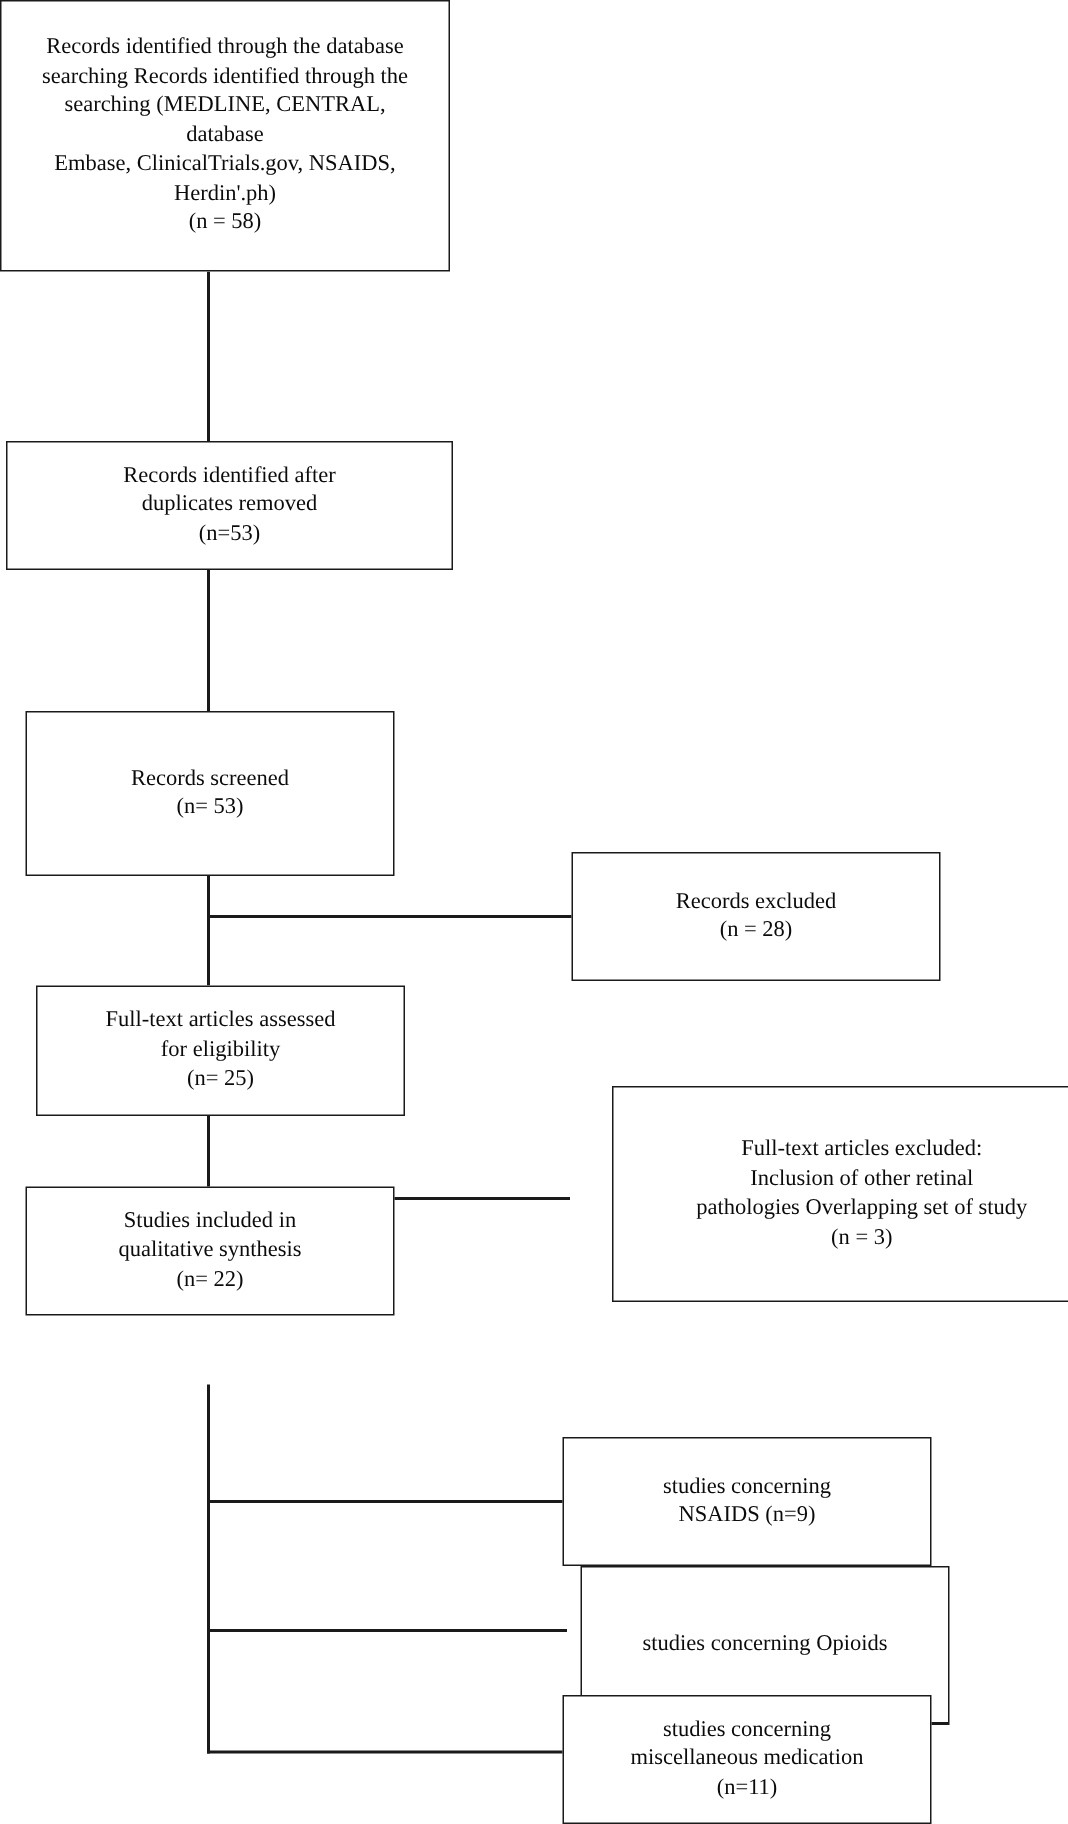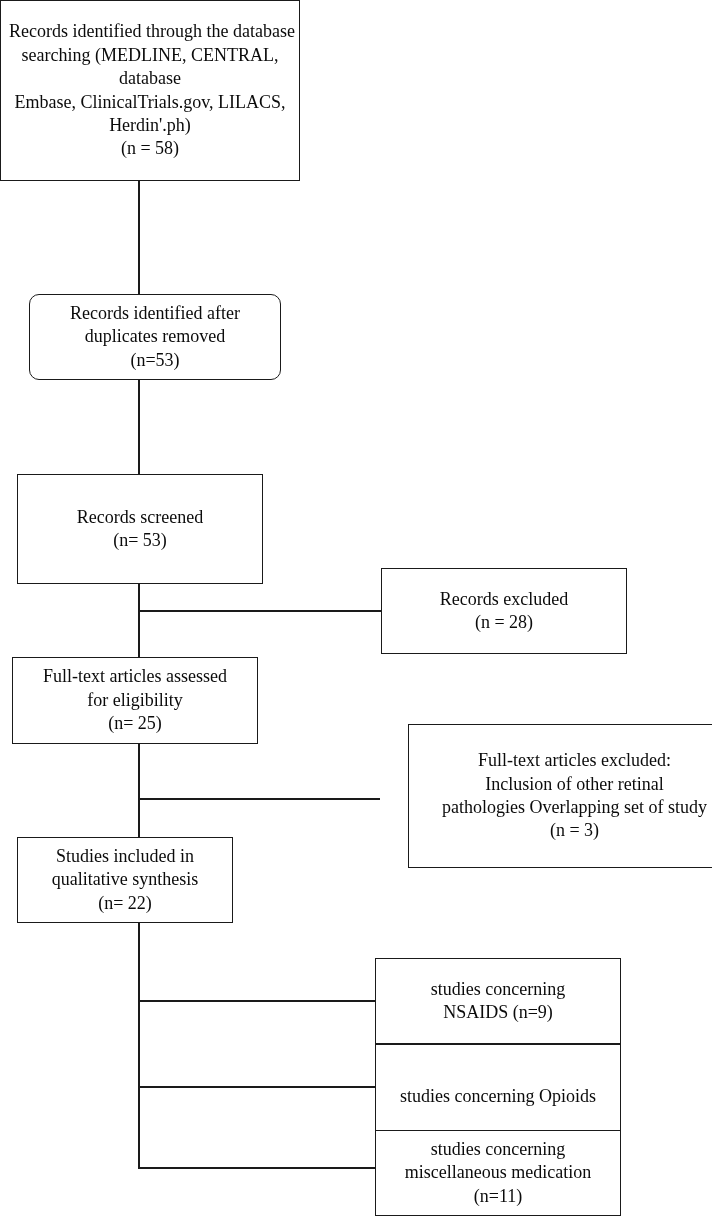--- a/index.html
+++ b/index.html
@@ -20,21 +20,21 @@
   .node {
     position: absolute;
     box-sizing: border-box;
     border: 1.6px solid #1a1a1a;
     background: #ffffff;
     display: flex;
     align-items: center;
     justify-content: center;
     text-align: center;
     line-height: 1.30;
-    font-size: 18px;
+    font-size: 15px;
     padding: 4px 8px;
     z-index: 3;
   }
   .node .txt { width: 100%; }
   .node .line { display: block; white-space: pre; }
 
   
   .conn {
     position: absolute;
     background: #1a1a1a;
@@ -70,29 +70,30 @@
 
   <div class="conn h" style="left:138px; top:1000px; width:240px;"></div>
 
   <div class="conn h" style="left:138px; top:1086px; width:240px;"></div>
 
   <div class="conn h" style="left:138px; top:1167px; width:240px;"></div>
 
   <div class="node" id="node-identification" style="left:0px; top:0px; width:300px; height:181px;">
     <span class="txt">
       <span class="line">Records identified through the database</span>
+      <span class="line">searching Records identified through the</span>
       <span class="line">searching (MEDLINE, CENTRAL,</span>
       <span class="line">database</span>
-      <span class="line">Embase, ClinicalTrials.gov, LILACS,</span>
+      <span class="line">Embase, ClinicalTrials.gov, NSAIDS,</span>
       <span class="line">Herdin'.ph)</span>
       <span class="line">(n = 58)</span>
     </span>
   </div>
 
-  <div class="node" style="left:29px; top:294px; width:252px; height:86px;border-radius:10px;">
+  <div class="node" style="left:4px; top:294px; width:298px; height:86px;">
     <span class="txt">
       <span class="line">Records identified after</span>
       <span class="line">duplicates removed</span>
       <span class="line">(n=53)</span>
     </span>
   </div>
 
   <div class="node" style="left:17px; top:474px; width:246px; height:110px;">
     <span class="txt">
       <span class="line">Records screened</span>
@@ -100,53 +101,53 @@
     </span>
   </div>
 
   <div class="node" style="left:381px; top:568px; width:246px; height:86px;">
     <span class="txt">
       <span class="line">Records excluded</span>
       <span class="line">(n = 28)</span>
     </span>
   </div>
 
-  <div class="node" style="left:12px; top:657px; width:246px; height:87px;">
+  <div class="node" style="left:24px; top:657px; width:246px; height:87px;">
     <span class="txt">
       <span class="line">Full-text articles assessed</span>
       <span class="line">for eligibility</span>
       <span class="line">(n= 25)</span>
     </span>
   </div>
 
   <div class="node" style="left:379px; top:724px; width:333px; height:144px;margin-left:29px;">
     <span class="txt">
       <span class="line">Full-text articles excluded:</span>
       <span class="line">Inclusion of other retinal</span>
       <span class="line">pathologies Overlapping set of study</span>
       <span class="line">(n = 3)</span>
     </span>
   </div>
 
-  <div class="node" style="left:17px; top:837px; width:216px; height:86px;">
+  <div class="node" style="left:17px; top:791px; width:246px; height:86px;">
     <span class="txt">
       <span class="line">Studies included in</span>
       <span class="line">qualitative synthesis</span>
       <span class="line">(n= 22)</span>
     </span>
   </div>
 
   <div class="node" style="left:375px; top:958px; width:246px; height:86px;">
     <span class="txt">
       <span class="line">studies concerning</span>
       <span class="line">NSAIDS (n=9)</span>
     </span>
   </div>
 
-  <div class="node" style="left:375px; top:1044px; width:246px; height:106px; border-bottom-width:2.6px;">
+  <div class="node" style="left:387px; top:1044px; width:246px; height:106px; border-bottom-width:2.6px;">
     <span class="txt">
       <span class="line">studies concerning Opioids</span>
     </span>
   </div>
 
   <div class="node" style="left:375px; top:1130px; width:246px; height:86px;">
     <span class="txt">
       <span class="line">studies concerning</span>
       <span class="line">miscellaneous medication</span>
       <span class="line">(n=11)</span>

